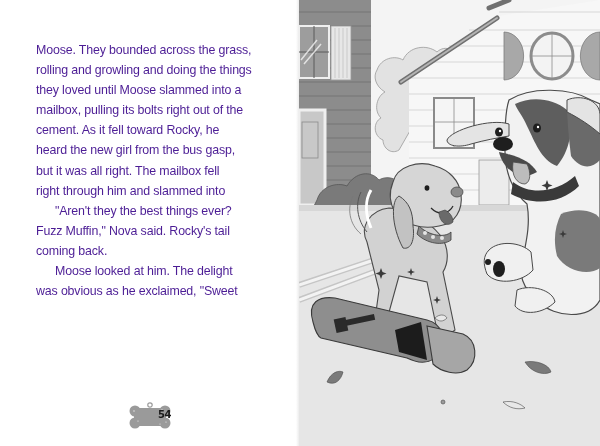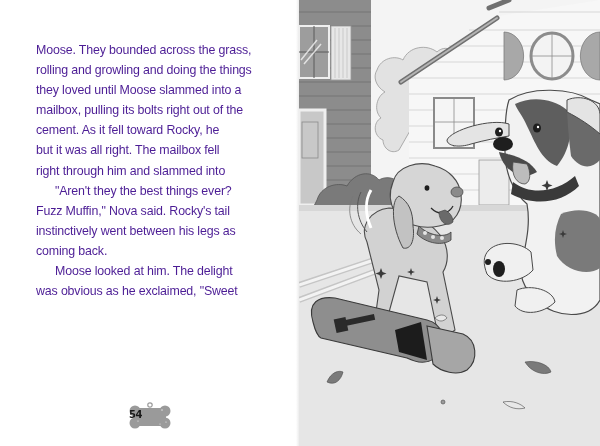--- a/index.html
+++ b/index.html
@@ -27,21 +27,21 @@
     letter-spacing: -0.15px;
   }
   .line { display: block; white-space: nowrap; }
   .line.indent { padding-left: 19px; }
 
   .page-number-tag {
     position: absolute; left: 129px; top: 402px; width: 42px; height: 28px;
   }
   .page-number-tag svg { position: absolute; left: 0; top: 0; }
   .page-number {
-    position: absolute; left: 0; top: 7px; width: 42px; text-align: left;
+    position: absolute; left: 0; top: 7px; width: 42px; text-align: right;
     font-family: "DejaVu Sans", sans-serif; font-size: 10px; font-weight: bold; color: #1a1a1a;
     letter-spacing: -0.5px;
   }
 
   
   .page-right {
     position: relative; width: 301px; height: 446px; overflow: hidden;
     background: #f2f2f2;
   }
   .page-right svg { position: absolute; left: 0; top: 0; }
@@ -51,25 +51,25 @@
 
 <div class="spread">
 
   <div class="page-left">
     <div class="text-block">
       <span class="line">Moose. They bounded across the grass,</span>
       <span class="line">rolling and growling and doing the things</span>
       <span class="line">they loved until Moose slammed into a</span>
       <span class="line">mailbox, pulling its bolts right out of the</span>
       <span class="line">cement. As it fell toward Rocky, he</span>
+      <span class="line">heard the new girl from the bus gasp,</span>
       <span class="line">but it was all right. The mailbox fell</span>
       <span class="line">right through him and slammed into</span>
       <span class="line indent">"Aren't they the best things ever?</span>
       <span class="line">Fuzz Muffin," Nova said. Rocky's tail</span>
-      <span class="line">instinctively went between his legs as</span>
       <span class="line">coming back.</span>
       <span class="line indent">Moose looked at him. The delight</span>
       <span class="line">was obvious as he exclaimed, "Sweet</span>
     </div>
 
     <div class="page-number-tag">
       <svg width="42" height="28" viewBox="0 0 42 28">
         <circle cx="21" cy="3" r="2.2" fill="none" stroke="#9a9a9a" stroke-width="1.2"></circle>
         <g fill="#9a9a9a">
           <circle cx="6" cy="9" r="5.5"></circle>

